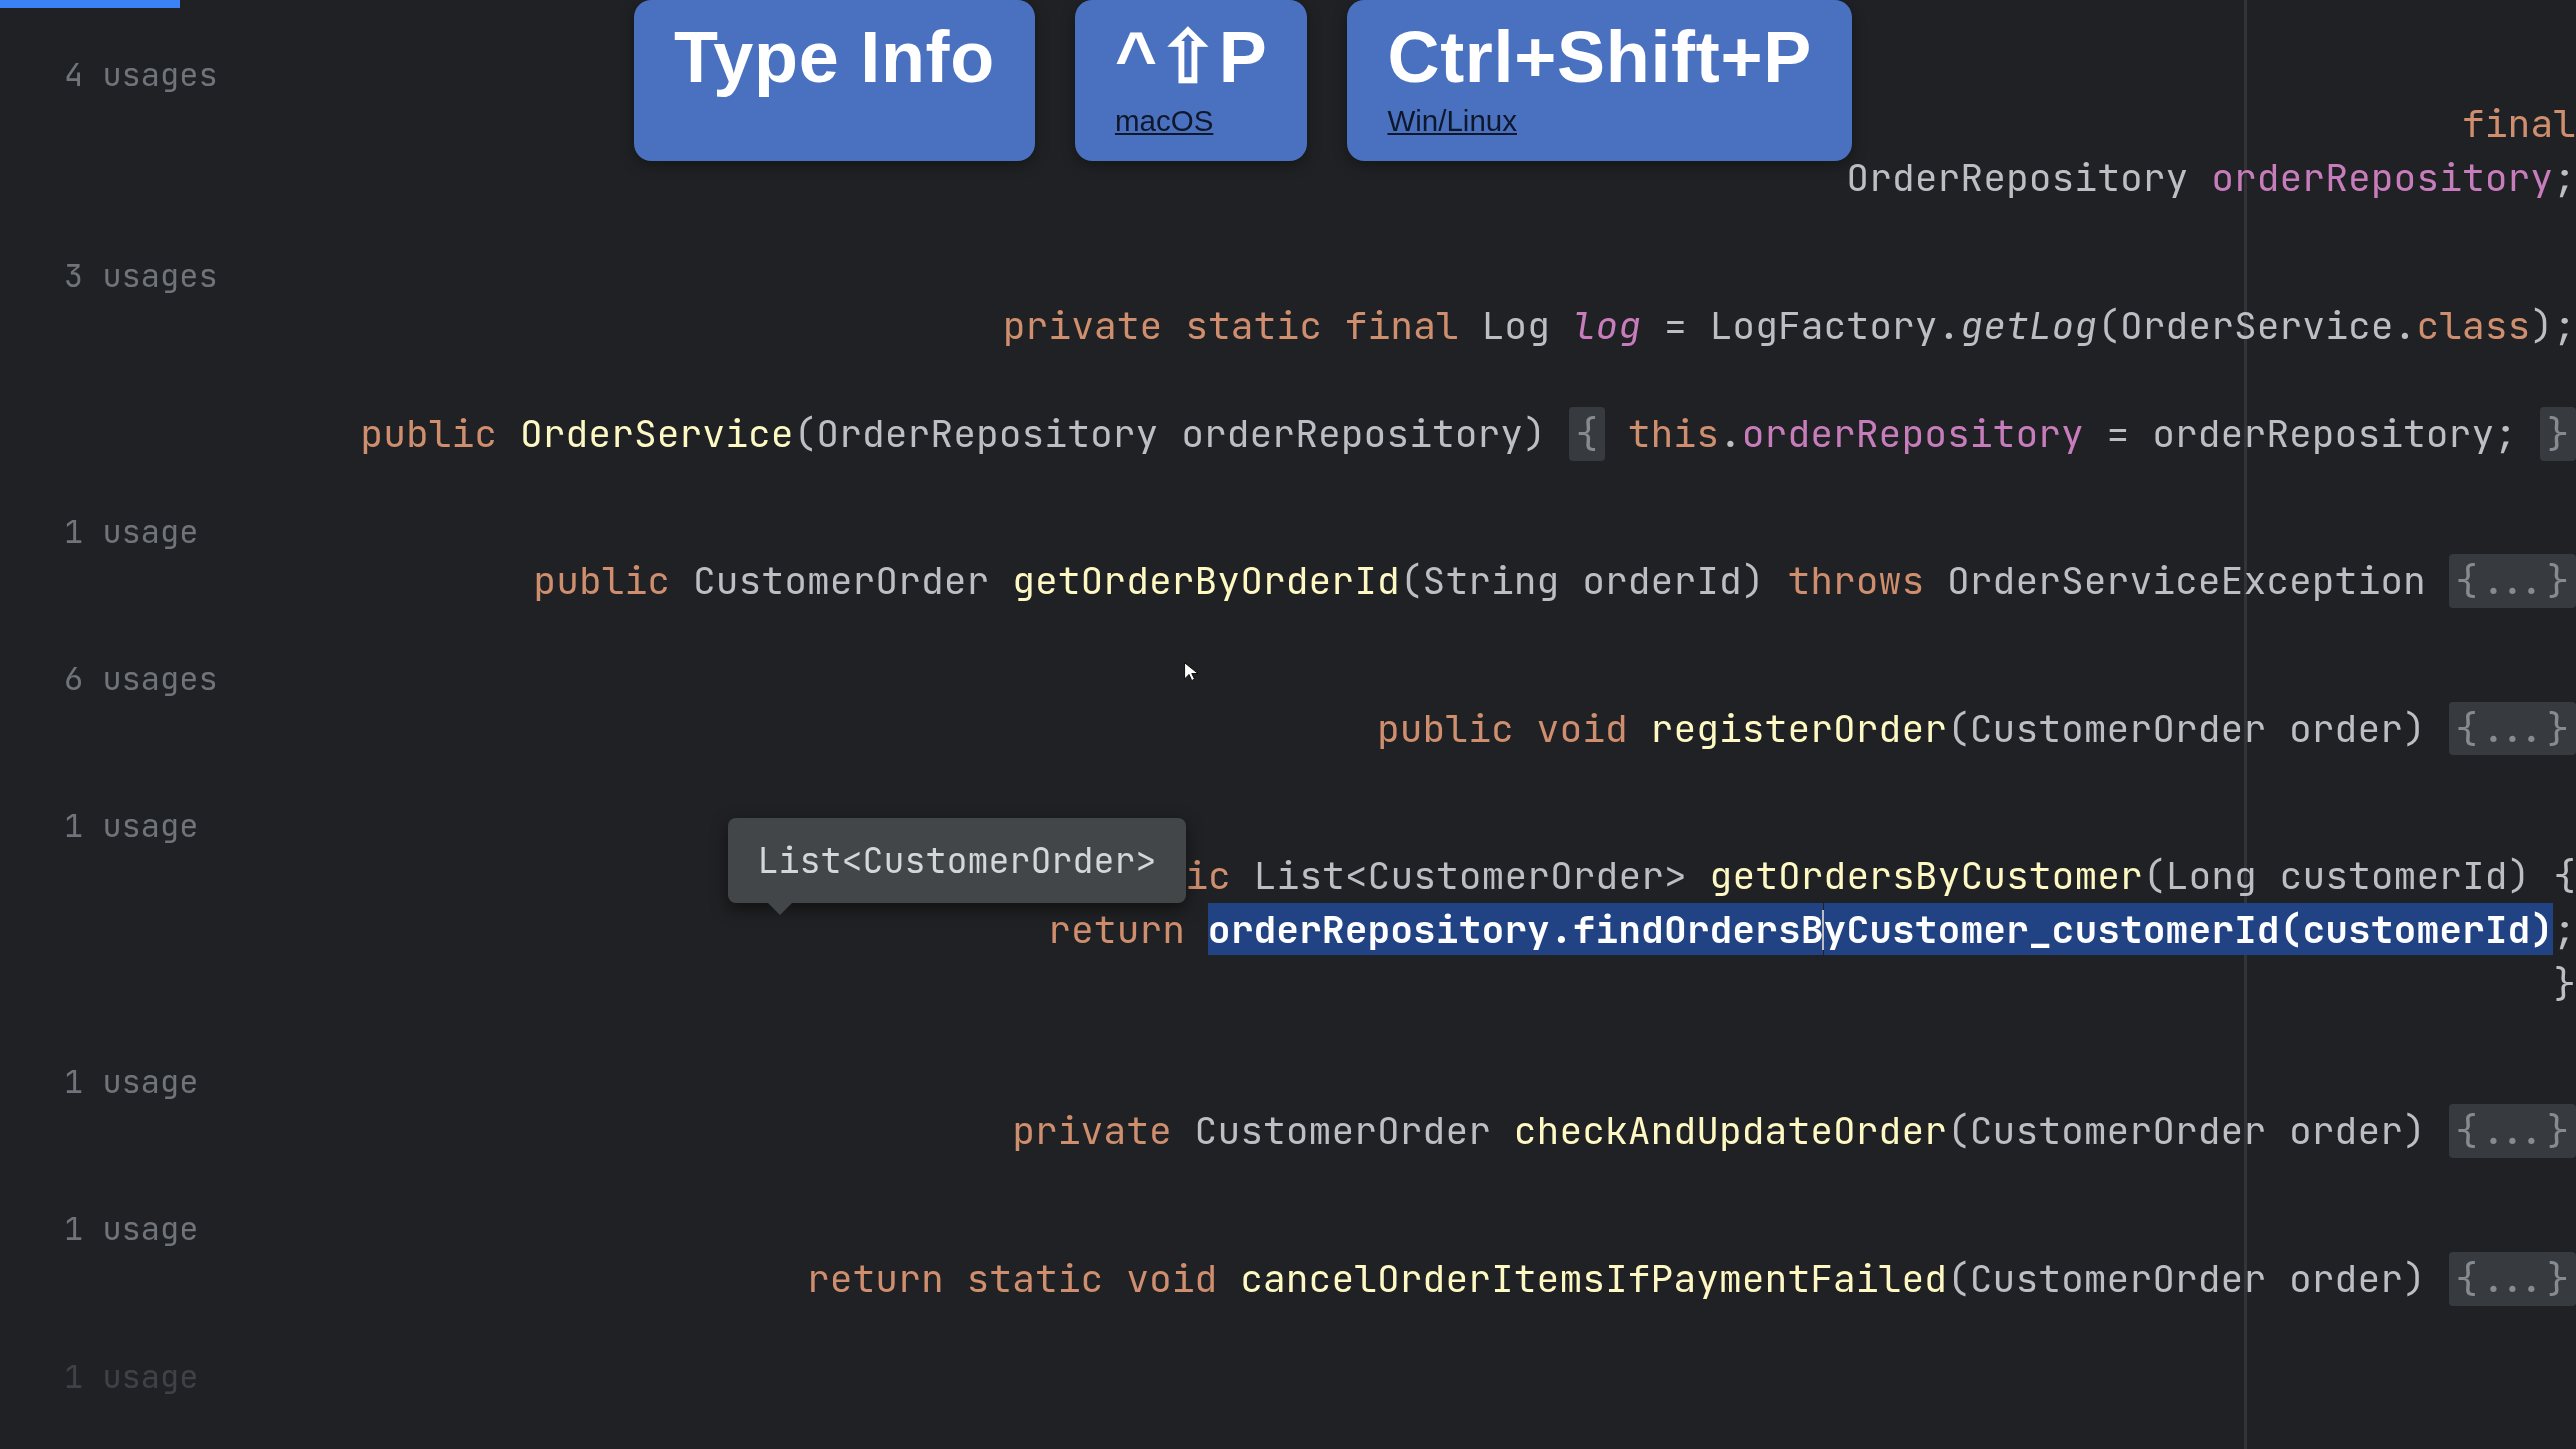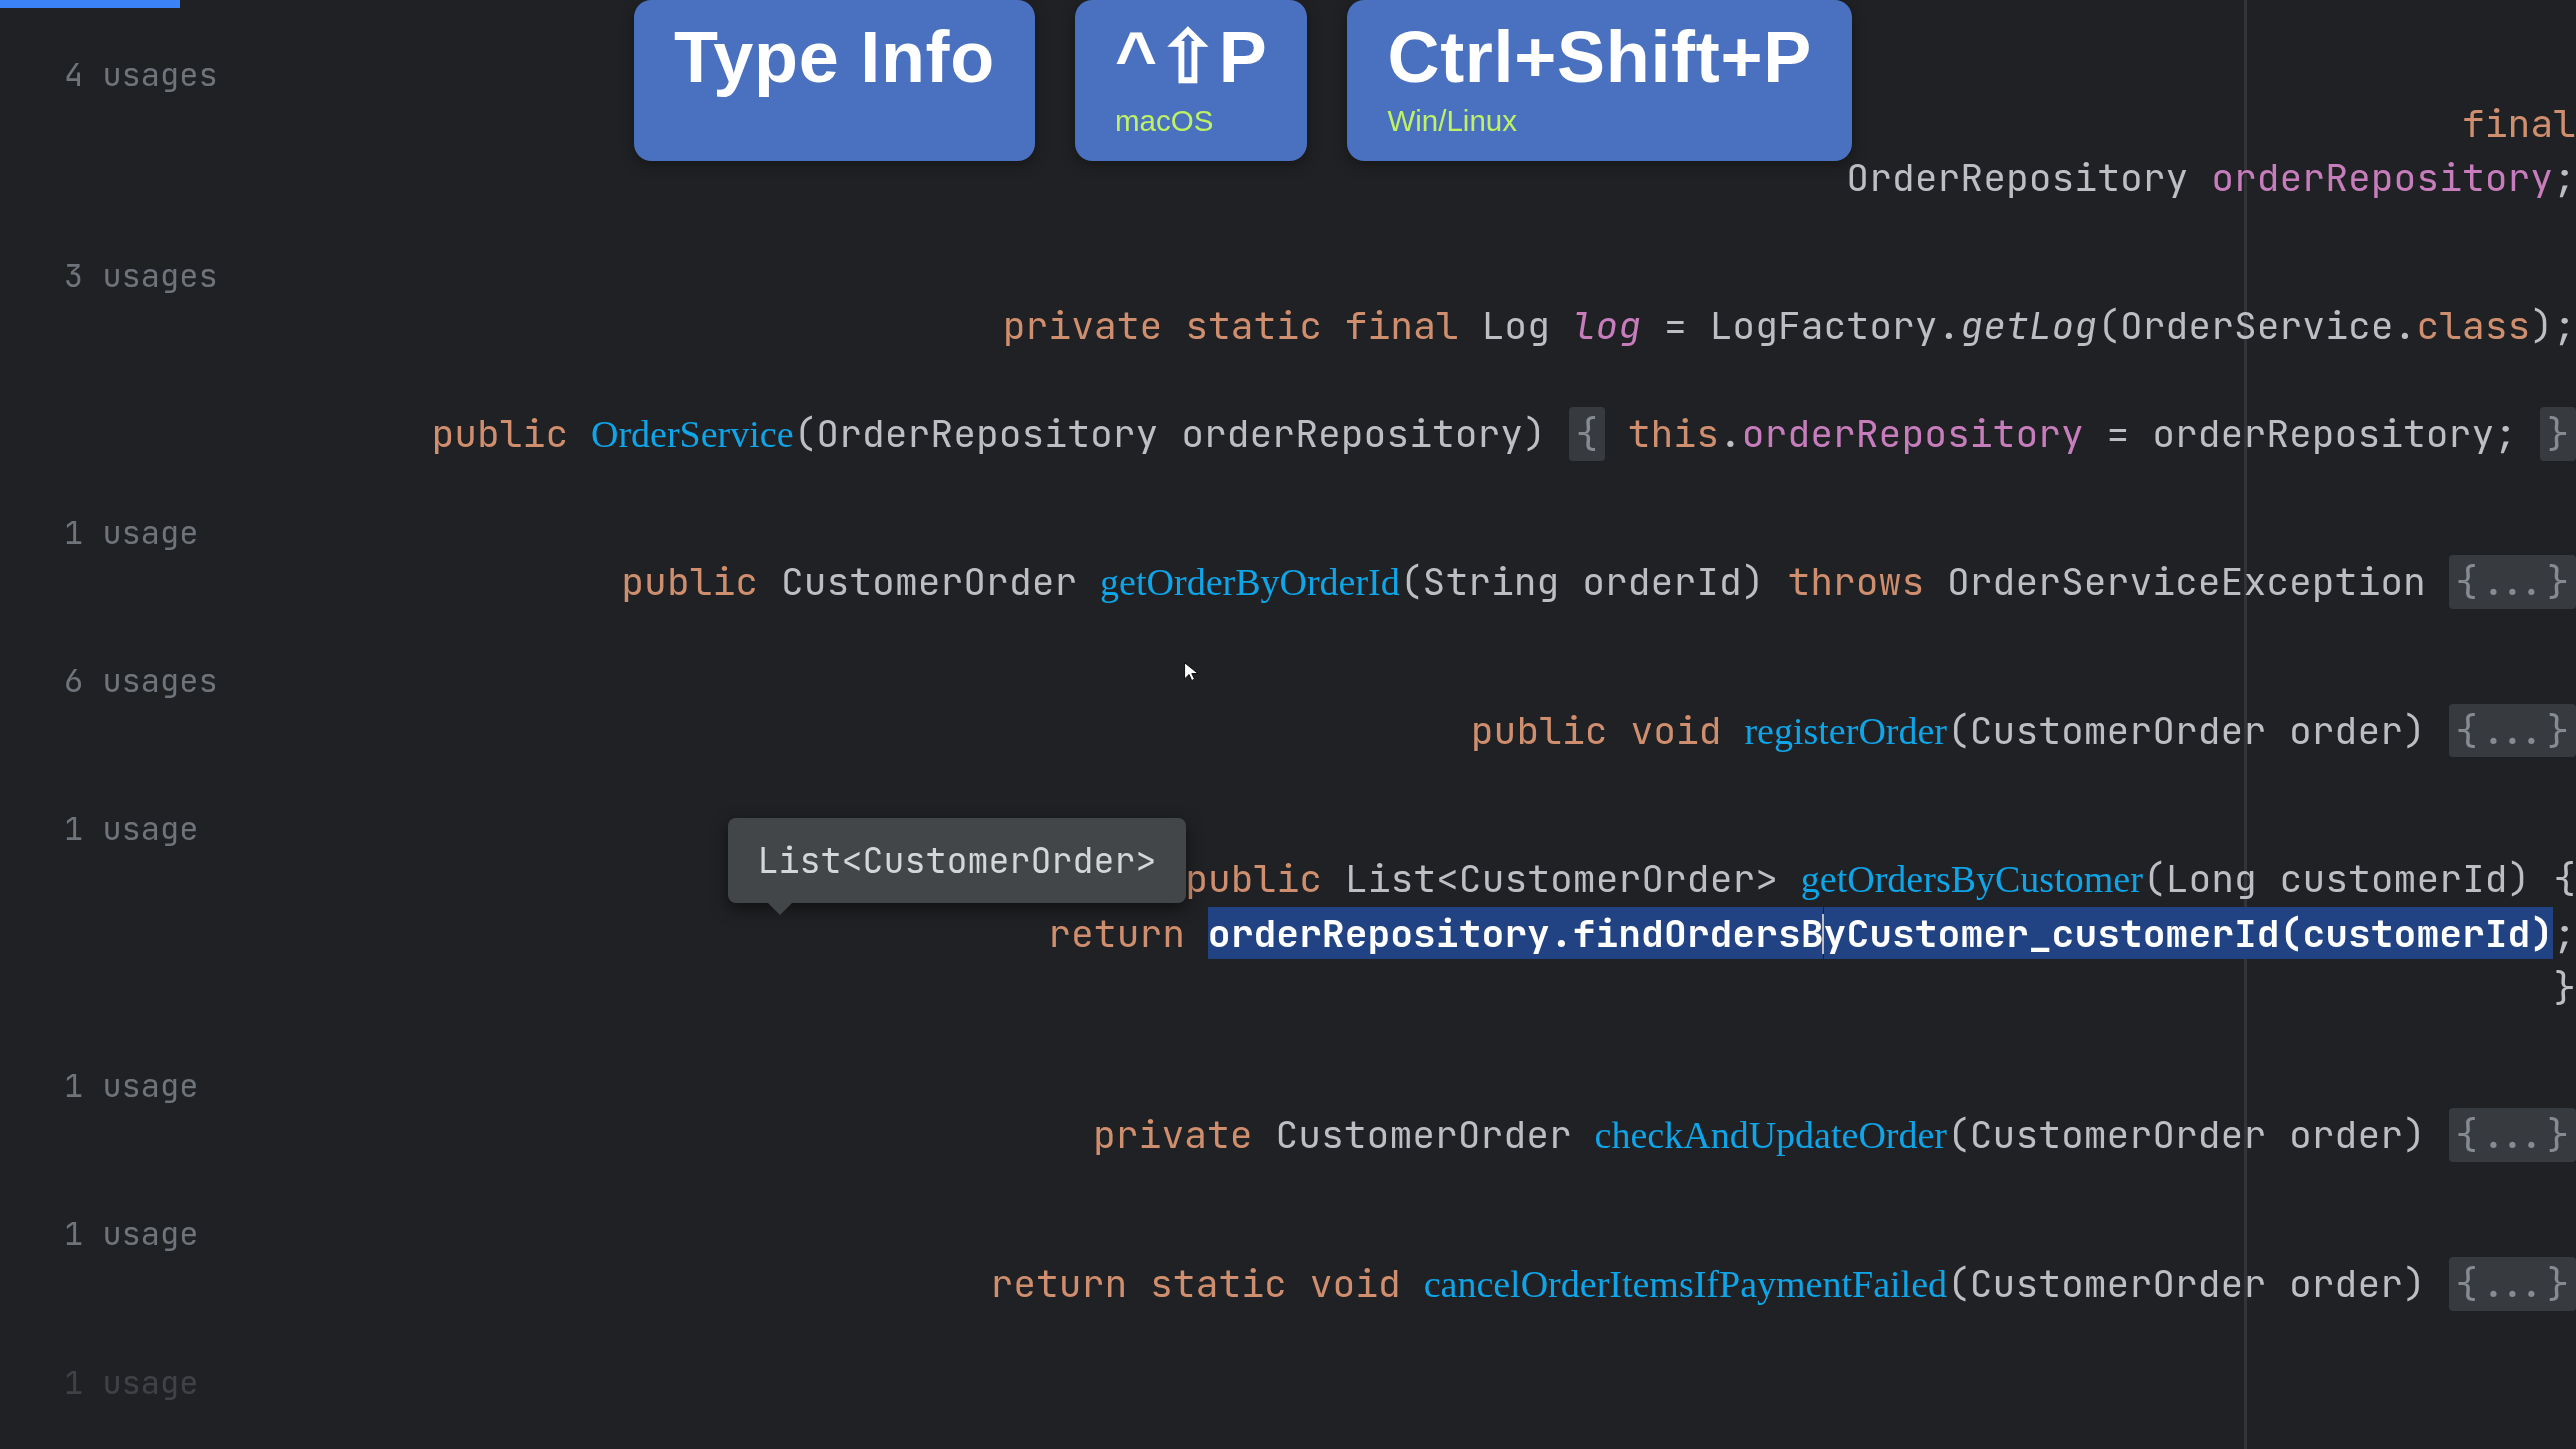--- a/index.html
+++ b/index.html
@@ -40,21 +40,21 @@
     display: block;
     margin-top: 48px;
   }
   .usage-hint.first { margin-top: 8px; }
   .code-line { white-space: pre; text-align: right; }
   .kw-mod   { color: #cf8e6d; }   
   .kw-final { color: #cf8e6d; }
   .type     { color: #bcbec4; }
   .ident    { color: #bcbec4; }
   .field    { color: #c77dbb; }   
-  .method   { color: #0ea5e9; font-family: Liberation Serif, serif; }   
+  .method   { color: #fef9c3; }   
   .call     { font-style: italic; color:#bcbec4; }
   .this     { color: #cf8e6d; }
   .punct    { color: #bcbec4; }
   .fold {
     display: inline-block;
     background: #373a3f;
     color: #868a91;
     padding: 0 6.7px;
     border-radius: 4px;
   }
@@ -120,22 +120,23 @@
     font-family:-apple-system,Segoe UI,Helvetica,Arial,sans-serif;
     font-weight:700;
     font-size:72px;
     line-height:1.05;
     letter-spacing:0.7px;
     white-space:nowrap;
   }
   .card .sub {
     font-family:-apple-system,Segoe UI,Helvetica,Arial,sans-serif;
     font-size:29.5px;
-    color:#bef264;
+    color:#0f172a;
     margin-top:8px;
+    text-decoration:underline;
   }
   .cursor-pointer{
     position:absolute;
     width:21.5px;height:21.5px;
   }
   .cursor-pointer svg{width:100%;height:100%;}
   .indent1{ padding-left:74px; display:inline-block;}
 </style>
 </head>
 <body>

